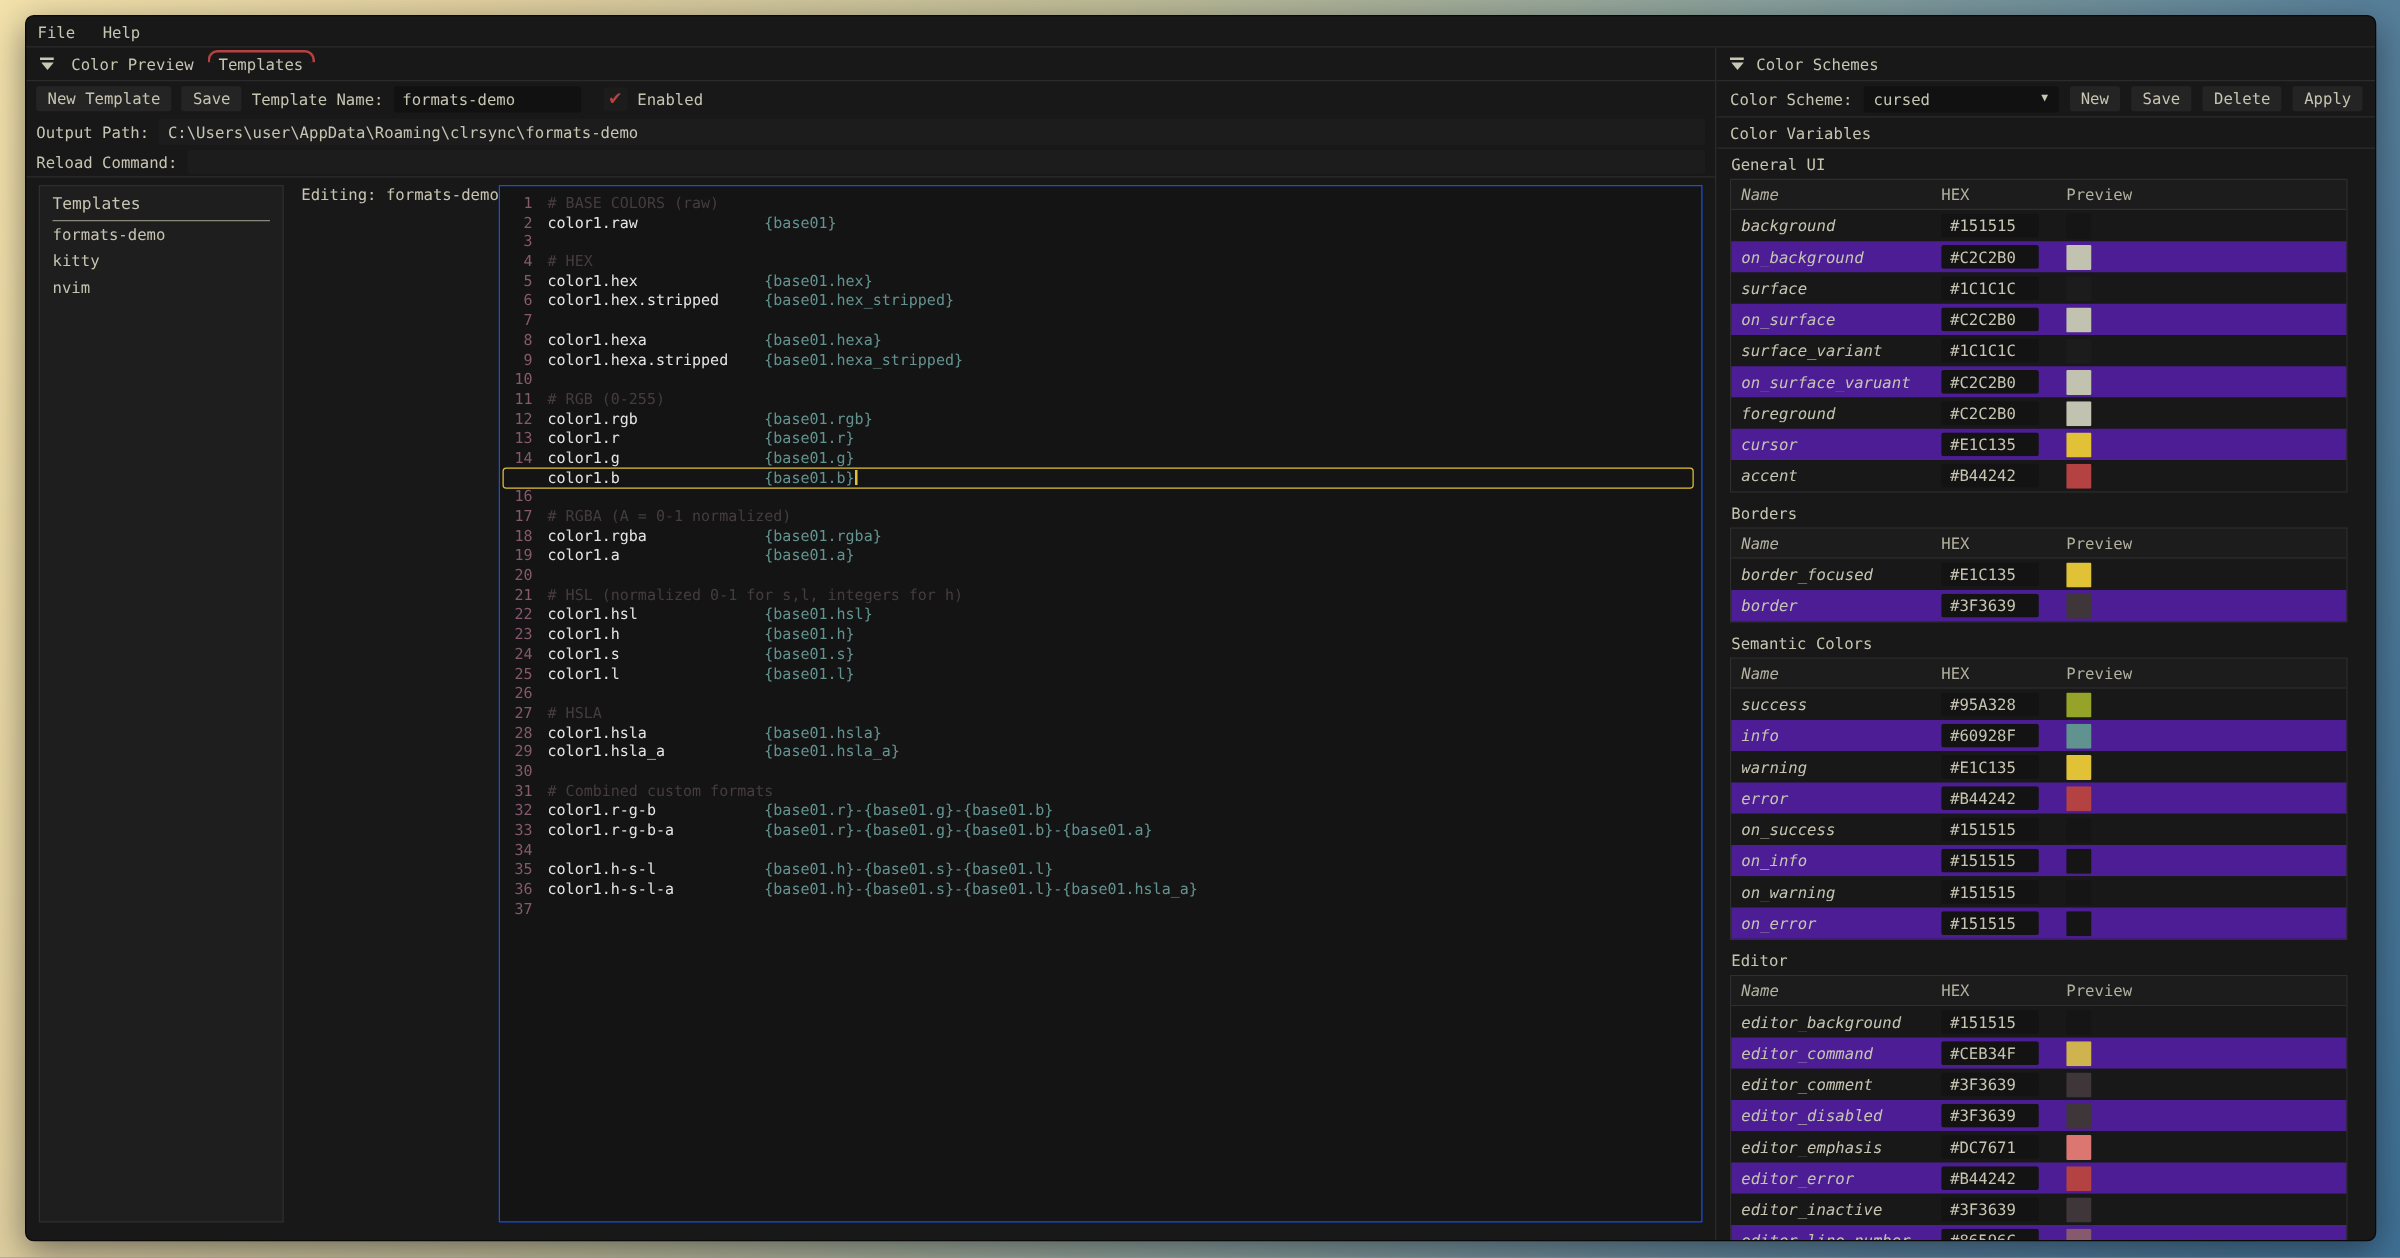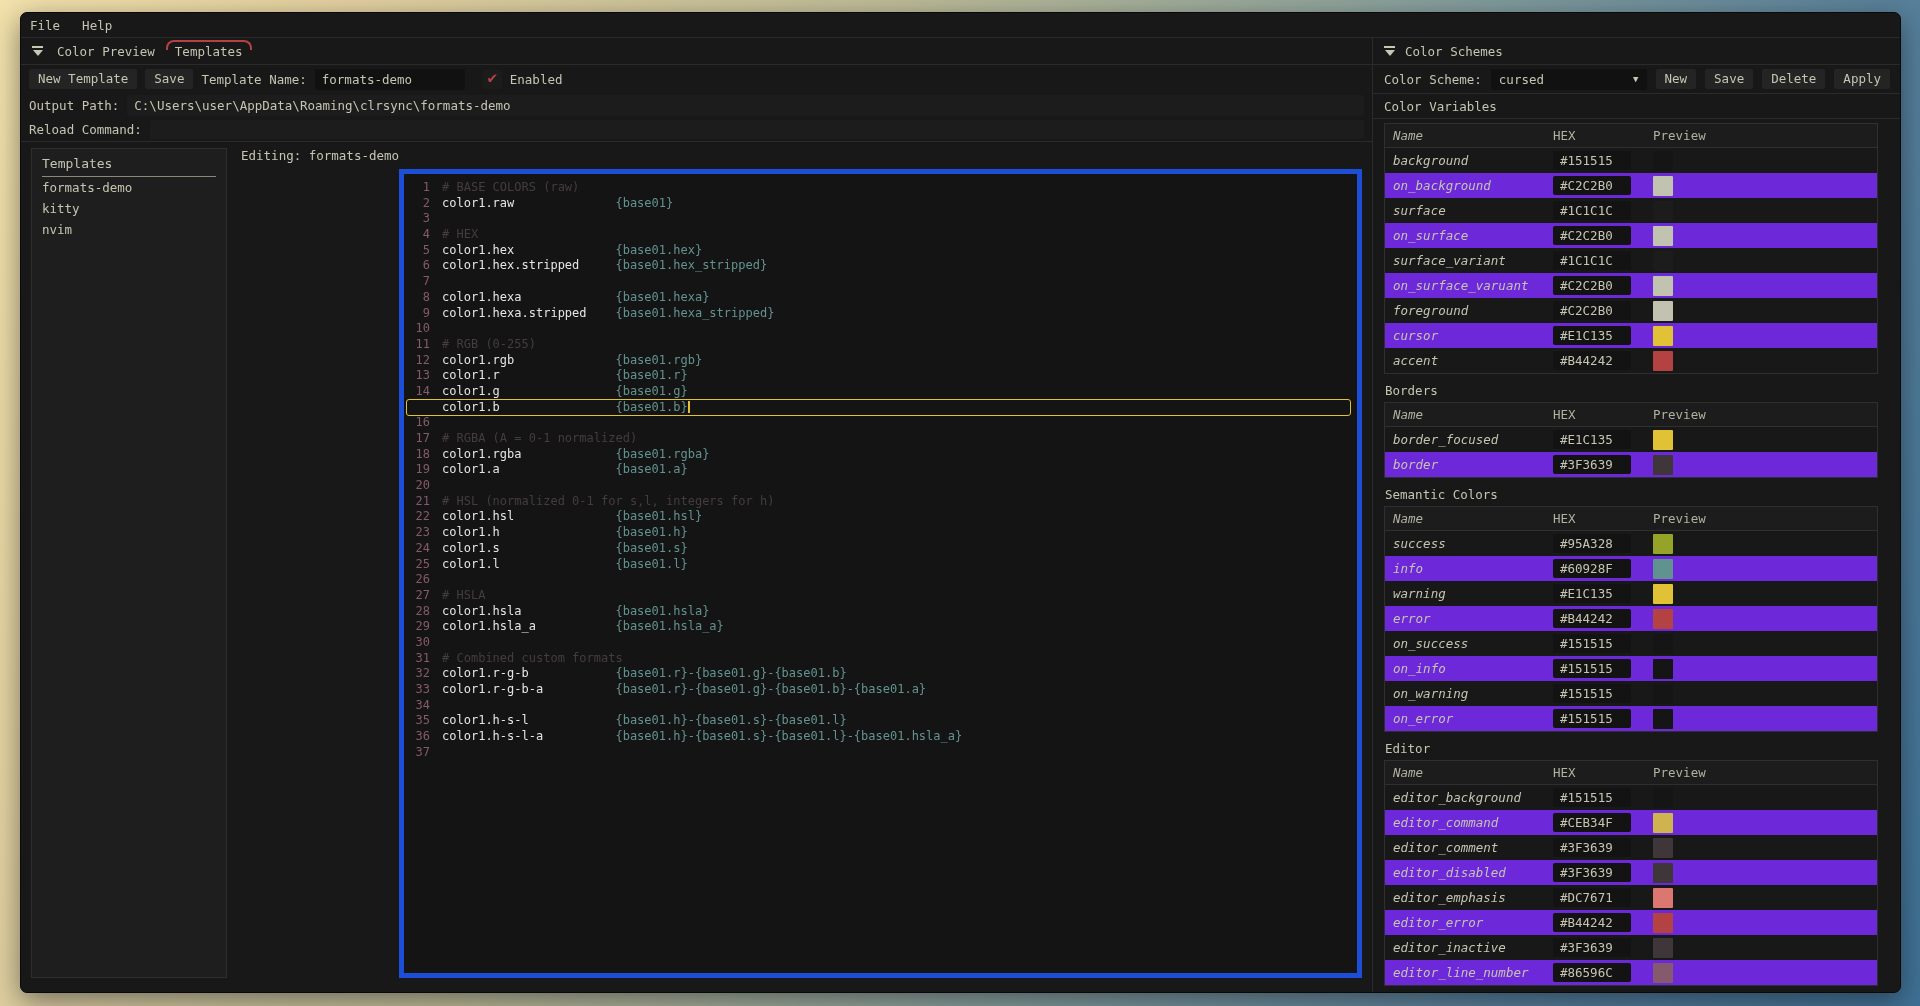--- a/index.html
+++ b/index.html
@@ -53,43 +53,43 @@
   .checkmark { color:#b44242; font-size:16px; font-weight:bold; line-height:1; transform:translateY(-1px); }
 
   
   .content { flex:1; display:flex; gap:10px; padding:6px 10px 14px 10px; min-height:0; }
   .sidebar { width:196px; background:#1e1e1e; border:1px solid #2e2e2e; flex:none; }
   .side-title { margin:7px 10px 5px 10px; font-size:13px; }
   .side-rule { margin:0 10px; border-top:1px solid #8a8878; }
   .side-item { padding:2px 10px; line-height:17px; }
   .editor-col { flex:1; display:flex; flex-direction:row; min-width:0; }
   .editing-title { height:20px; line-height:16px; padding-left:4px; flex:none; }
-  .editor { flex:1; background:#141414; border:5px solid #1d4ed8; padding-top:6px; overflow:hidden;
-    font-size:12px;margin-top:21px; }
+  .editor { flex:1; background:#141414; border:1px solid #1d4ed8; padding-top:6px; overflow:hidden;
+    font-size:12px; }
   .eline { position:relative; height:15.7px; line-height:15.7px; white-space:pre; }
   .ln { display:inline-block; width:26px; text-align:right; margin-right:12px; color:#86596c; }
   .key { color:#e5e5e5; }
   .val { color:#639390; }
   .cmt { color:#453c41; }
   .eline.cur .ln { visibility:hidden; }
   .curbox { position:absolute; left:2px; right:6px; top:-1px; bottom:-1px; border:1px solid #e1c135;
     border-radius:3px; pointer-events:none; }
   .cursor { display:inline-block; width:2px; height:12px; background:#e1c135; vertical-align:-2px; }
 
   
   .schemebar { height:28px; display:flex; align-items:center; padding:0 10px 0 11px; gap:9px; flex:none; }
   .combo { width:165px; background:#111111; border-radius:2px; padding:3px 8px; display:flex;
     align-items:center; justify-content:space-between; }
   .combo-arrow { font-size:9px; color:#c8c7b4; }
   .cv-title { height:24px; display:flex; align-items:center; padding-left:11px; flex:none; }
   .sections { flex:1; padding:4px 22px 0 11px; overflow:hidden; }
   .section { margin-bottom:8px; }
   .sec-title { height:20px; line-height:18px; padding-left:1px; }
   .ctable { border:1px solid #2f2f2f; }
-  .trow { display:flex; align-items:center; height:25px; background:#6d28d9; }
+  .trow { display:flex; align-items:center; height:25px; background:#4c1d95; }
   .trow:nth-child(even) { background:#181818; }
   .trow.thead { height:24px; background:#1c1c1c; border-bottom:1px solid #2f2f2f; color:#b2b1a0; }
   .tc { white-space:pre; overflow:hidden; }
   .tc0 { width:168px; padding-left:8px; flex:none;font-style:italic; }
   .tc1 { width:100px; flex:none; }
   .tc2 { flex:1; }
   .hexbox { display:inline-block; min-width:78px; background:#131313; border-radius:2px; padding:2px 7px; }
   .swatch { display:block; width:20px; height:20px; border-radius:1px; }
 </style>
 </head>
@@ -215,20 +215,21 @@
         <button class="btn">Delete</button>
         <button class="btn">Apply</button>
       </div>
       <div class="hdiv"></div>
 
       <div class="cv-title">Color Variables</div>
       <div class="hdiv"></div>
 
       <div class="sections" id="sections">
           <div class="section">
+            <div class="sec-title">General UI</div>
             <div class="ctable">
               <div class="trow thead">
                 <div class="tc tc0">Name</div>
                 <div class="tc tc1">HEX</div>
                 <div class="tc tc2">Preview</div>
               </div>
               <div class="trow">
                 <div class="tc tc0">background</div>
                 <div class="tc tc1"><span class="hexbox">#151515</span></div>
                 <div class="tc tc2"><span class="swatch" style="background: rgb(21, 21, 21);"></span></div>

